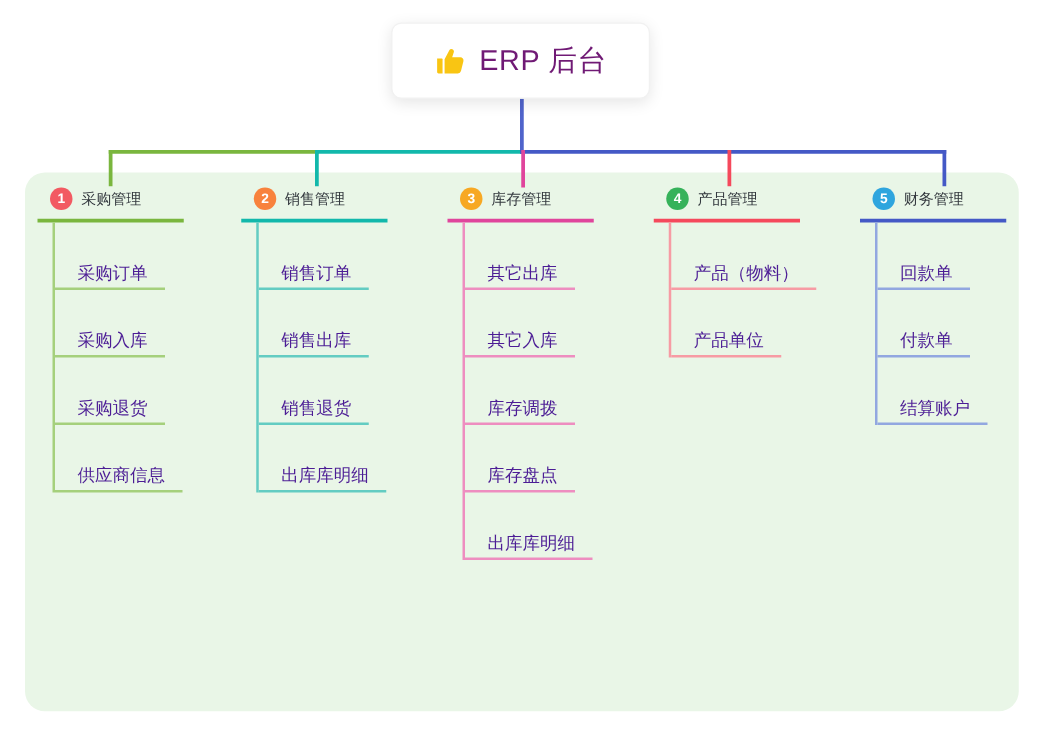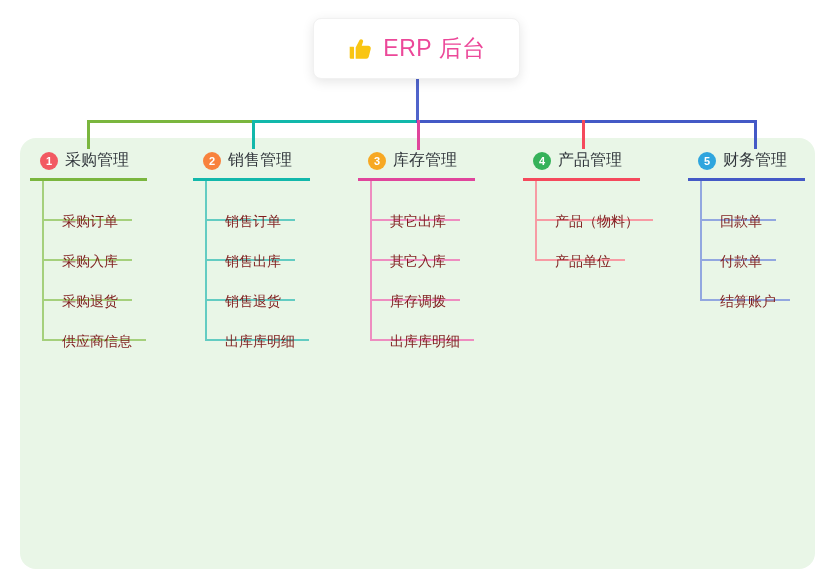--- a/index.html
+++ b/index.html
@@ -12,43 +12,43 @@
     position:absolute;left:20px;top:138px;width:795px;height:431px;
     background:#e9f6e7;border-radius:16px;
   }
   .root-card{
     position:absolute;left:313px;top:18px;width:207px;height:61px;
     background:#ffffff;border:1px solid #f1f1f1;border-radius:8px;
     box-shadow:0 3px 12px rgba(0,0,0,.10);
     display:flex;align-items:center;justify-content:center;gap:10px;
     box-sizing:border-box;cursor:pointer;
   }
-  .root-title{font-size:23px;color:#ec4899;letter-spacing:.5px;white-space:nowrap;}
+  .root-title{font-size:23px;color:#701a75;letter-spacing:.5px;white-space:nowrap;}
   .branch{position:absolute;top:150px;}
   .branch-header{
     width:117px;box-sizing:border-box;
     padding:0 0 7px 10px;
     border-bottom:3px solid var(--line);
     display:flex;align-items:center;gap:7px;cursor:pointer;
   }
   .badge{
     width:18px;height:18px;border-radius:50%;background:var(--badge);
     color:#ffffff;font-size:11px;font-weight:bold;line-height:18px;
     text-align:center;flex:0 0 18px;
   }
-  .branch-title{font-size:16px;color:#33383e;white-space:nowrap;}
+  .branch-title{font-size:12px;color:#33383e;white-space:nowrap;}
   .children{
     margin-left:12px;width:max-content;
     border-left:2px solid var(--child-line);
   }
   .child{
-    width:max-content;height:40px;box-sizing:border-box;
+    width:max-content;height:54px;box-sizing:border-box;
     padding:32px 14px 0 18px;
     border-bottom:2px solid var(--child-line);
-    font-size:14px;color:#7f1d1d;white-space:nowrap;cursor:pointer;
+    font-size:14px;color:#4c1d95;white-space:nowrap;cursor:pointer;
   }
 </style>
 </head>
 <body>
 
 <div class="stage">
 
   <div class="panel"></div>
 
   <svg class="connectors" width="839" height="588">
@@ -101,20 +101,21 @@
 
   <div class="branch" style="left: 358px; --line: #e0459c; --child-line: #ee8dc0; --badge: #f7a823;">
     <div class="branch-header">
       <span class="badge">3</span>
       <span class="branch-title">库存管理</span>
     </div>
     <div class="children">
       <div class="child">其它出库</div>
       <div class="child">其它入库</div>
       <div class="child">库存调拨</div>
+      <div class="child">库存盘点</div>
       <div class="child">出库库明细</div>
     </div>
   </div>
 
   <div class="branch" style="left: 523px; --line: #f5495c; --child-line: #f79ba4; --badge: #36b25a;">
     <div class="branch-header">
       <span class="badge">4</span>
       <span class="branch-title">产品管理</span>
     </div>
     <div class="children">

